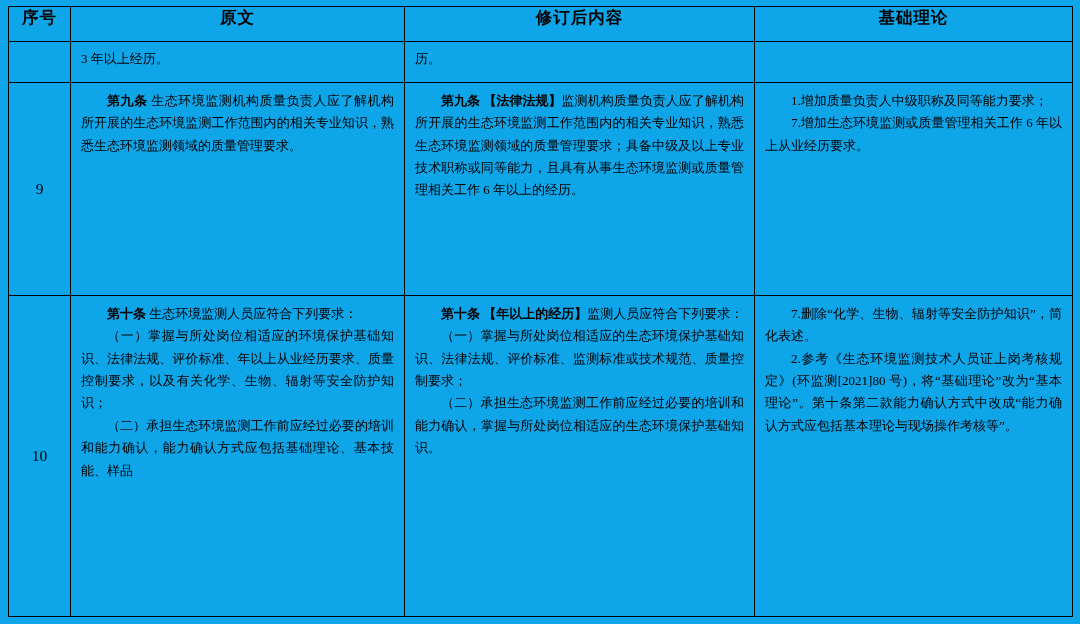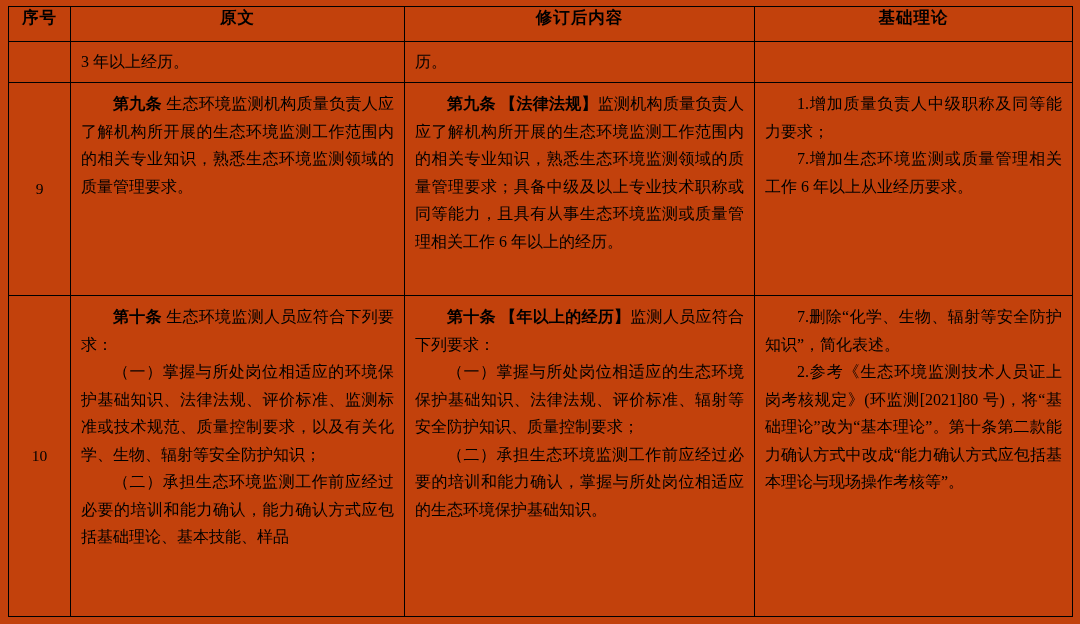--- a/index.html
+++ b/index.html
@@ -9,21 +9,21 @@
   }
   body {
     font-family: "Liberation Serif", "DejaVu Serif", serif;
     color: #000000;
   }
   .page {
     width: 1080px;
     height: 624px;
     position: relative;
     overflow: hidden;
-    background: #c2410c;
+    background: #0ea5e9;
   }
   table.revision-table {
     border-collapse: collapse;
     width: 1064px;
     margin: 6px 8px 0 8px;
     table-layout: fixed;
   }
   table.revision-table td,
   table.revision-table th {
     border: 1px solid #000000;
@@ -38,21 +38,21 @@
   thead th {
     text-align: center;
     font-weight: bold;
     font-size: 16.5px;
     height: 34px;
     vertical-align: middle;
     letter-spacing: 1px;
   }
   .cell-inner {
     padding: 7px 10px 9px 10px;
-    font-size: 16px;
+    font-size: 13px;
     line-height: 1.72;
     text-align: justify;
     text-justify: inter-ideograph;
   }
   .cell-no {
     text-align: center;
     vertical-align: middle;
     font-size: 15.5px;
   }
   .cell-no-inner {
@@ -142,28 +142,28 @@
         </td>
       </tr>
 
       <tr class="row-10">
         <td class="cell-no">
           <div class="cell-no-inner">10</div>
         </td>
         <td>
           <div class="cell-inner">
             <p class="p"><span class="bold">第十条</span> 生态环境监测人员应符合下列要求：</p>
-            <p class="p">（一）掌握与所处岗位相适应的环境保护基础知识、法律法规、评价标准、监测标准或技术规范、质量控制要求，以及有关化学、生物、辐射等安全防护知识；</p>
+            <p class="p">（一）掌握与所处岗位相适应的环境保护基础知识、法律法规、评价标准、年以上从业经历要求、质量控制要求，以及有关化学、生物、辐射等安全防护知识；</p>
             <p class="p">（二）承担生态环境监测工作前应经过必要的培训和能力确认，能力确认方式应包括基础理论、基本技能、样品</p>
           </div>
         </td>
         <td>
           <div class="cell-inner">
             <p class="p"><span class="bold">第十条 【年以上的经历】</span>监测人员应符合下列要求：</p>
-            <p class="p">（一）掌握与所处岗位相适应的生态环境保护基础知识、法律法规、评价标准、辐射等安全防护知识、质量控制要求；</p>
+            <p class="p">（一）掌握与所处岗位相适应的生态环境保护基础知识、法律法规、评价标准、监测标准或技术规范、质量控制要求；</p>
             <p class="p">（二）承担生态环境监测工作前应经过必要的培训和能力确认，掌握与所处岗位相适应的生态环境保护基础知识。</p>
           </div>
         </td>
         <td>
           <div class="cell-inner">
             <p class="p">7.删除“化学、生物、辐射等安全防护知识”，简化表述。</p>
             <p class="p">2.参考《生态环境监测技术人员证上岗考核规定》(环监测[2021]80 号)，将“基础理论”改为“基本理论”。第十条第二款能力确认方式中改成“能力确认方式应包括基本理论与现场操作考核等”。</p>
           </div>
         </td>
       </tr>

